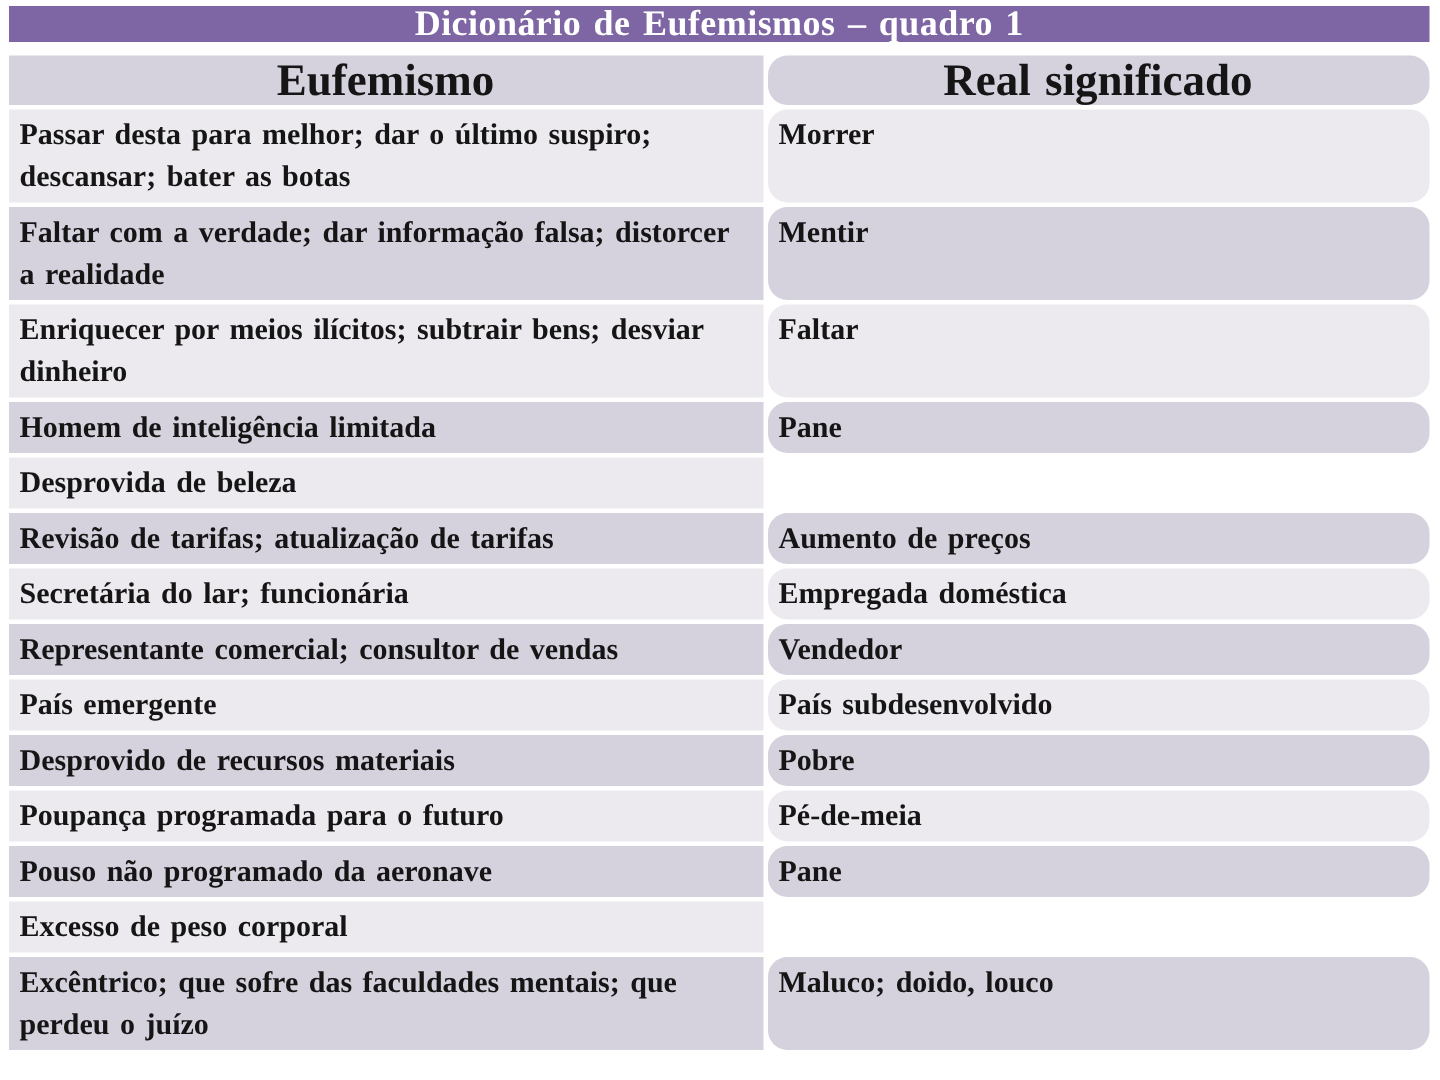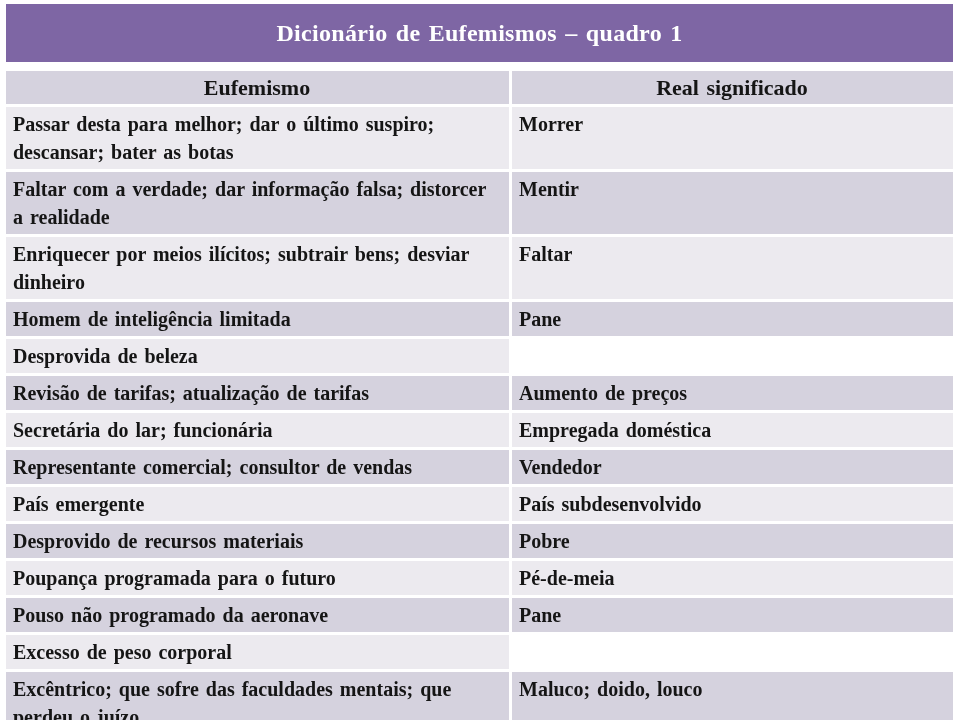--- a/index.html
+++ b/index.html
@@ -10,37 +10,37 @@
     --footer-bg:#edecef;
     --footer-text:#302050;
     --body-text:#151515;
     --page-bg:#ffffff;
   }
   *{margin:0;padding:0;box-sizing:border-box;}
   html,body{width:960px;height:720px;background:var(--page-bg);overflow:hidden;}
   body{font-family:"Liberation Serif","DejaVu Serif",serif;color:var(--body-text);}
   .slide{margin:4px 7px 0 6px;}
   .title-bar{
-    height:58px;
+    height:24px;
     background:var(--title-bar);
     display:flex;align-items:center;justify-content:center;
   }
   .title-bar span{
     color:var(--title-text);
     font-size:24px;font-weight:bold;
     letter-spacing:.3px;word-spacing:2px;
   }
   .spacer{height:9px;}
   .trow{display:flex;column-gap:3px;margin-bottom:3px;}
   .cell{padding:3px 8px 3px 7px;line-height:28px;font-size:20px;word-spacing:2px;}
   .cell.left{width:503px;}
-  .cell.right{flex:1;}
+  .cell.right{flex:1;border-radius:13px;}
   .header-row .cell{
     background:var(--row-dark);
-    font-size:22px;font-weight:bold;
+    font-size:30px;font-weight:bold;
     text-align:center;
     min-height:33px;
     display:flex;align-items:center;justify-content:center;
     line-height:27px;padding-top:3px;padding-bottom:3px;
   }
   .rows .trow:nth-child(odd) .cell{background:var(--row-light);}
   .rows .trow:nth-child(even) .cell{background:var(--row-dark);}
   .rows .cell{min-height:34px;font-weight:bold;}
 </style>
 </head>

